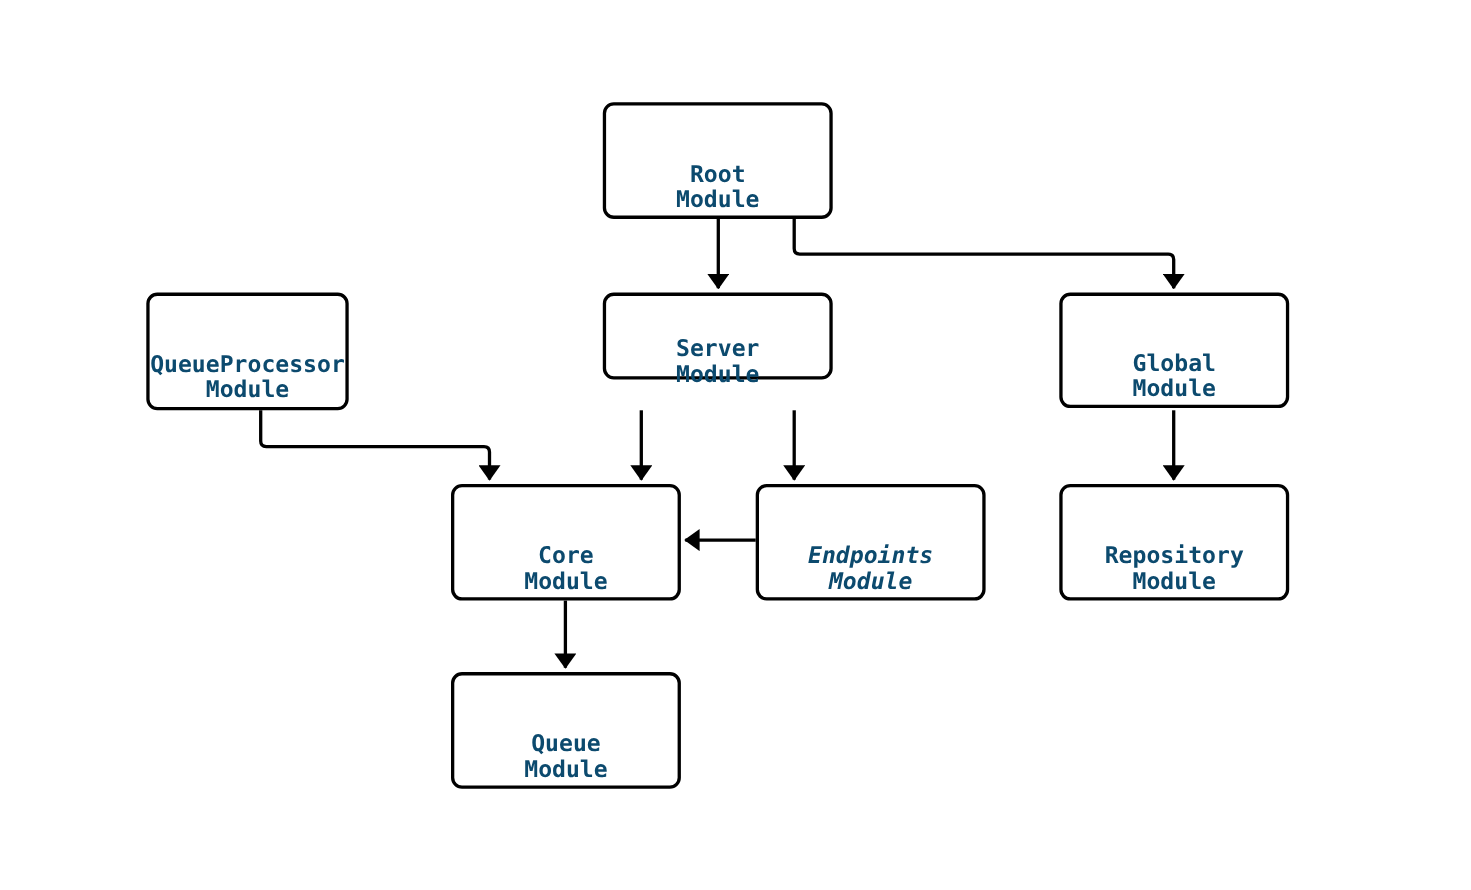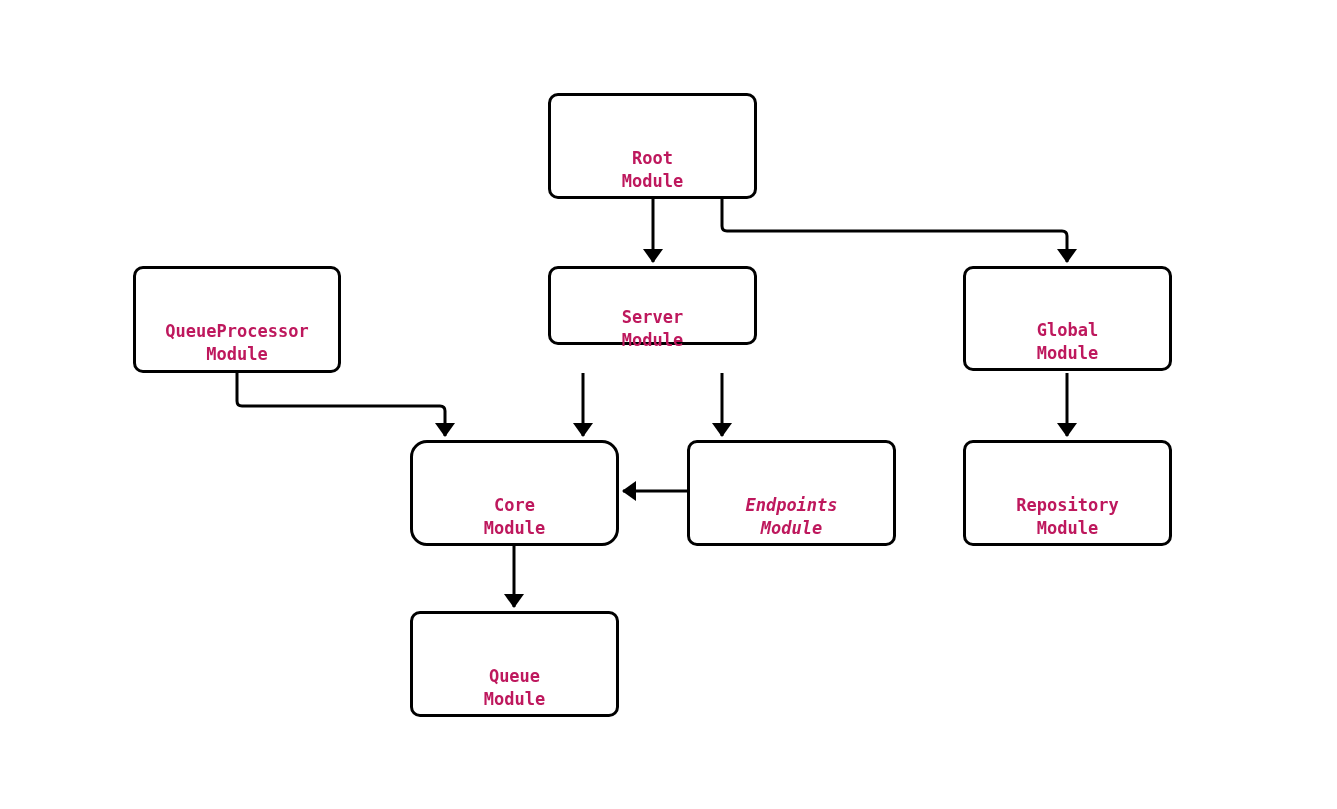--- a/index.html
+++ b/index.html
@@ -35,32 +35,32 @@
     height: 106px;
     background: #ffffff;
     border: 3px solid #000000;
     border-radius: 10px;
     display: flex;
     align-items: center;
     justify-content: center;
     text-align: center;
   }
   .node-label {
-    font-size: 17px;
+    font-size: 21px;
     font-weight: bold;
     line-height: 23px;
-    color: #be185d;
+    color: #0c4a6e;
     white-space: pre-line;
     margin-top: 47px;
   }
   .n-root        { left: 548px; top: 93px;  }
-  .n-queueproc   { left: 133px; top: 266px; width: 208px; height: 107px; }
+  .n-queueproc   { left: 133px; top: 266px; width: 184px; height: 107px; }
   .n-server      { left: 548px; top: 266px; height: 79px; }
   .n-global      { left: 963px; top: 266px; height: 105px; }
-  .n-core        { left: 410px; top: 440px; border-radius: 17px; }
+  .n-core        { left: 410px; top: 440px; }
   .n-endpoints   { left: 687px; top: 440px; font-style: italic; }
   .n-repository  { left: 963px; top: 440px; text-align: center; }
   .n-queue       { left: 410px; top: 611px; }
 </style>
 </head>
 <body>
 
 <div class="canvas">
 
   <svg class="edges-layer" viewBox="0 0 1337 809" xmlns="http://www.w3.org/2000/svg">

